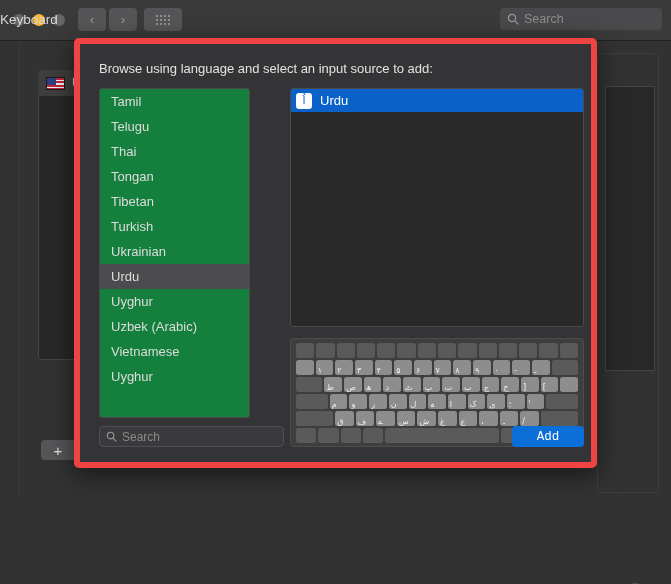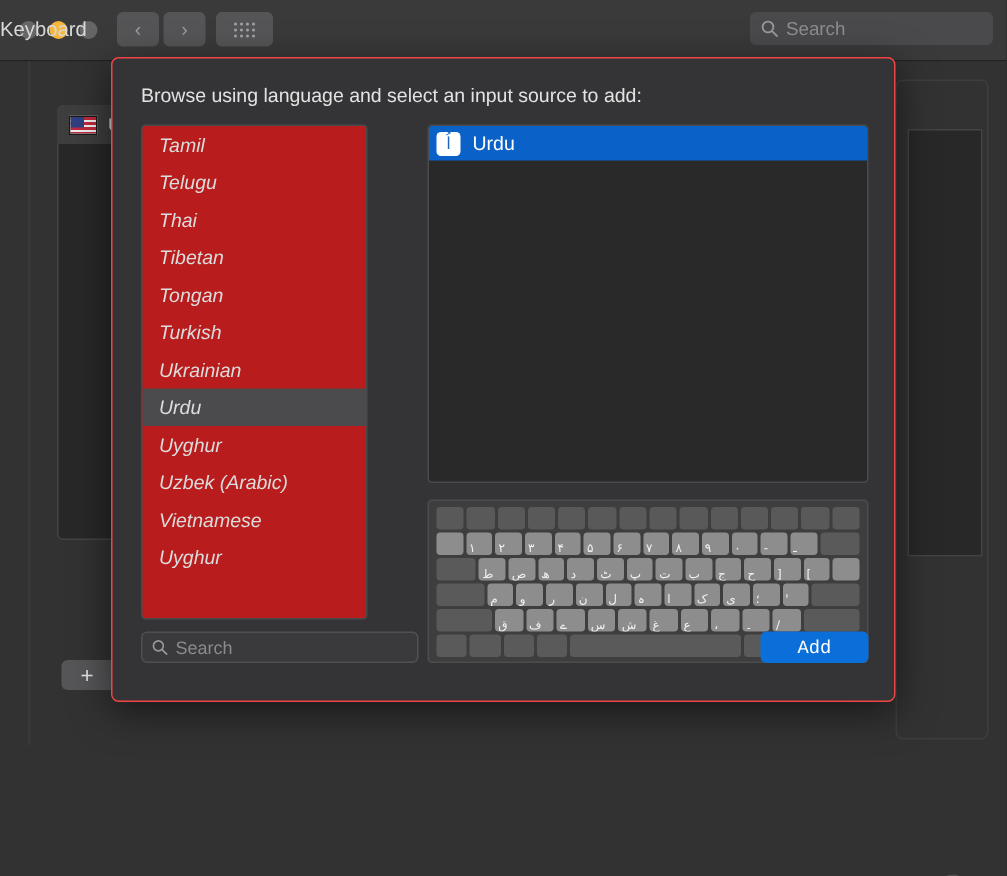--- a/index.html
+++ b/index.html
@@ -226,43 +226,42 @@
     align-items: center;
     justify-content: center;
   }
 
   
   .sheet {
     position: absolute;
     left: 74px; top: 38px;
     width: 523px; height: 430px;
     background: #343436;
-    border: 1px solid #ef4444;
+    border: 6px solid #ef4444;
     border-radius: 5px;
     box-sizing: border-box;
     box-shadow: 0 6px 26px rgba(0,0,0,0.55);
   }
   .sheet-title {
     position: absolute;
     left: 19px; top: 17px;
     color: #e3e3e3;
     font-size: 13px;
   }
 
   
   .lang-list {
     position: absolute;
     left: 19px; top: 44px;
     width: 151px; height: 330px;
-    background: #b91c1c;
+    background: #15803d;
     border: 1px solid #4a4a4c;
     border-radius: 3px;
     box-sizing: border-box;
     overflow: hidden;
-    font-style: italic;
   }
   .lang-item {
     height: 25px;
     display: flex;
     align-items: center;
     padding-left: 11px;
     color: #dcdcdc;
     font-size: 13px;
     box-sizing: border-box;
   }
@@ -465,22 +464,22 @@
   </div>
 
   <div class="sheet">
 
     <div class="sheet-title">Browse using language and select an input source to add:</div>
 
     <div class="lang-list">
       <div class="lang-item">Tamil</div>
       <div class="lang-item">Telugu</div>
       <div class="lang-item">Thai</div>
+      <div class="lang-item">Tongan</div>
       <div class="lang-item">Tibetan</div>
-      <div class="lang-item">Tongan</div>
       <div class="lang-item">Turkish</div>
       <div class="lang-item">Ukrainian</div>
       <div class="lang-item selected">Urdu</div>
       <div class="lang-item">Uyghur</div>
       <div class="lang-item">Uzbek (Arabic)</div>
       <div class="lang-item">Vietnamese</div>
       <div class="lang-item">Uyghur</div>
     </div>
 
     <div class="sheet-search">

